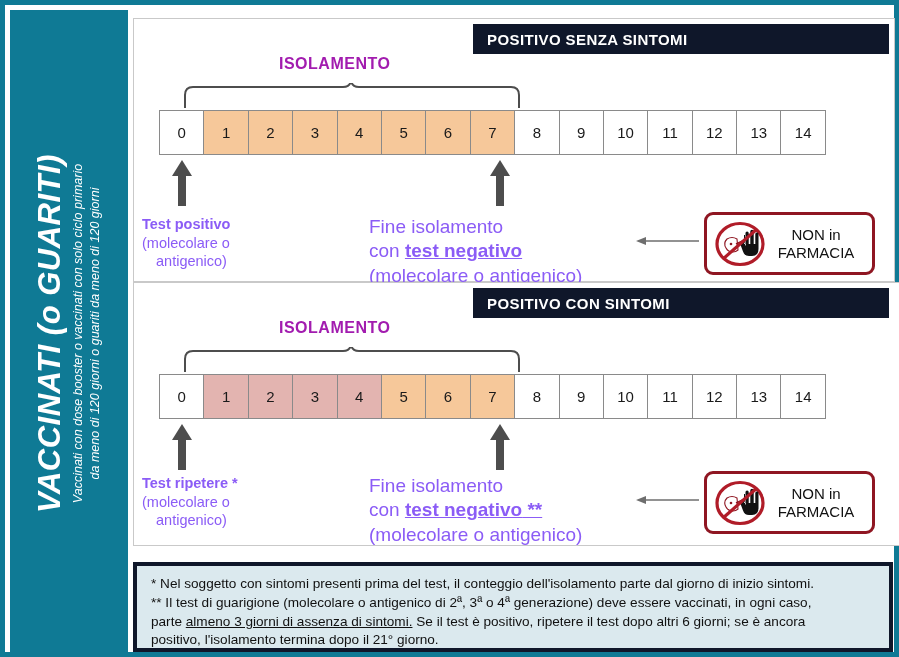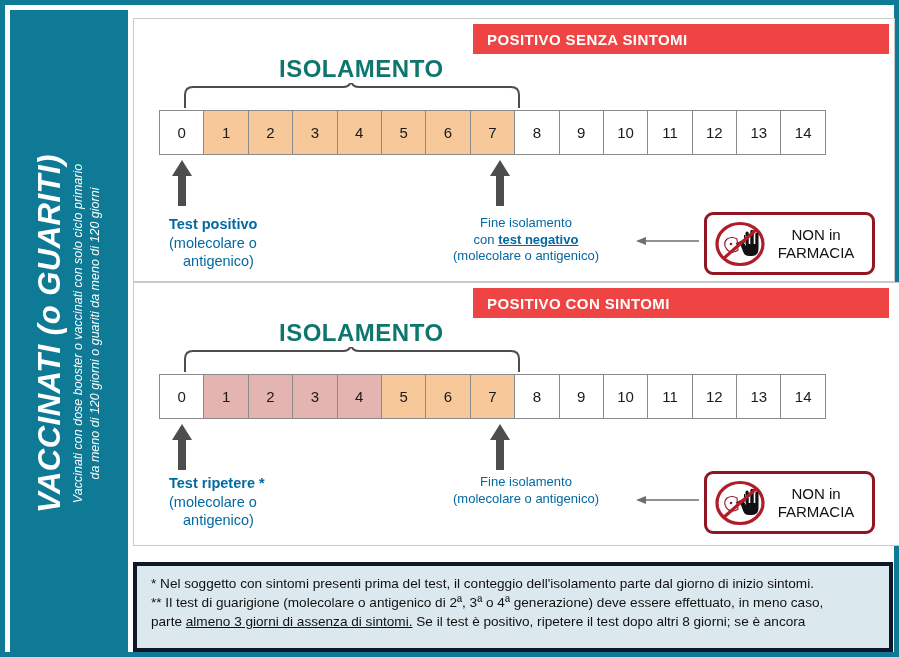--- a/index.html
+++ b/index.html
@@ -39,31 +39,31 @@
   
   .content{position:absolute;left:123px;top:5px;width:771px;height:647px;}
 
   
   .card{position:absolute;background:#ffffff;border:1px solid #c9c9c9;}
   #card1{left:5px;top:8px;width:760px;height:262px;}
   #card2{left:5px;top:272px;width:760px;height:262px;padding-left:8px;}
 
   
   .banner{
-    position:absolute;height:30px;background:#ef4444;color:#fff;
+    position:absolute;height:30px;background:#0f172a;color:#fff;
     display:flex;align-items:center;
     font-size:15px;font-weight:bold;letter-spacing:.4px;
     padding-left:14px;box-sizing:border-box;
   }
   #banner1{left:339px;top:5px;width:416px;}
   #banner2{left:339px;top:5px;width:416px;}
 
   
   .iso-label{
-    position:absolute;font-size:24px;font-weight:bold;color:#0f766e;
+    position:absolute;font-size:16px;font-weight:bold;color:#a21caf;
     letter-spacing:.5px;
   }
   #iso1{left:145px;top:36px;}
   #iso2{left:145px;top:36px;}
 
   
   .brace{position:absolute;left:49px;top:64px;width:338px;height:26px;}
 
   
   .daytable{position:absolute;left:25px;top:91px;display:flex;}
@@ -76,25 +76,25 @@
     box-sizing:border-box;
   }
   .cell:first-child{margin-left:0;}
   .cell.orange{background:#f6c89a;}
   .cell.pink{background:#e3b4b0;}
 
   
   .arrow-up{position:absolute;width:22px;height:46px;}
 
   
-  .cap{position:absolute;color:#0369a1;line-height:1.28;margin-left:27px;}
+  .cap{position:absolute;color:#8b5cf6;line-height:1.28;}
   .cap .b{font-weight:bold;text-decoration:underline;}
   .cap-left{font-size:14.5px;}
   .cap-left .l1{font-weight:bold;}
-  .cap-center{font-size:13px;text-align:center;}
+  .cap-center{font-size:19px;text-align:left;}
 
   
   .pharm{
     position:absolute;width:165px;height:57px;
     border:3px solid #8f1622;border-radius:9px;background:#fff;
     display:flex;align-items:center;
   }
   .pharm-icon{width:52px;height:46px;margin-left:7px;flex:0 0 auto;}
   .pharm-text{
     flex:1;text-align:center;font-size:15px;color:#111;
@@ -242,20 +242,21 @@
       </svg>
 
       <div class="cap cap-left" style="left:8px;top:191px;">
         <div class="l1">Test ripetere *</div>
         <div>(molecolare o</div>
         <div style="padding-left:14px;">antigenico)</div>
       </div>
 
       <div class="cap cap-center" style="left:235px;top:191px;width:260px;">
         <div>Fine isolamento</div>
+        <div><span>con </span><span class="b">test negativo</span><span class="b"> **</span></div>
         <div>(molecolare o antigenico)</div>
       </div>
 
       <svg class="conn" style="left:500px;top:211px;width:65px;" viewBox="0 0 65 12">
         <path d="M65,6 L10,6" stroke="#6e6e6e" stroke-width="1.6" fill="none"></path>
         <path d="M2,6 L12,2 L12,10 Z" fill="#6e6e6e"></path>
       </svg>
 
       <div class="pharm" style="left:570px;top:188px;">
         <svg class="pharm-icon" viewBox="0 0 52 46">
@@ -270,18 +271,19 @@
         </svg>
         <div class="pharm-text">
           <span>NON in</span><br>
           <span>FARMACIA</span>
         </div>
       </div>
     </div>
 
     <div class="note">
       <div>* Nel soggetto con sintomi presenti prima del test, il conteggio dell'isolamento parte dal giorno di inizio sintomi.</div>
-      <div><span>** Il test di guarigione (molecolare o antigenico di 2ª, 3ª o 4ª generazione) deve essere effettuato, in meno caso,</span></div>
-      <div><span>parte </span><u>almeno 3 giorni di assenza di sintomi.</u><span> Se il test è positivo, ripetere il test dopo altri 8 giorni; se è ancora</span></div>
+      <div><span>** Il test di guarigione (molecolare o antigenico di 2ª, 3ª o 4ª generazione) deve essere vaccinati, in ogni caso,</span></div>
+      <div><span>parte </span><u>almeno 3 giorni di assenza di sintomi.</u><span> Se il test è positivo, ripetere il test dopo altri 6 giorni; se è ancora</span></div>
+      <div>positivo, l'isolamento termina dopo il 21° giorno.</div>
     </div>
 
   </div>
 </div>
 
 </body></html>

